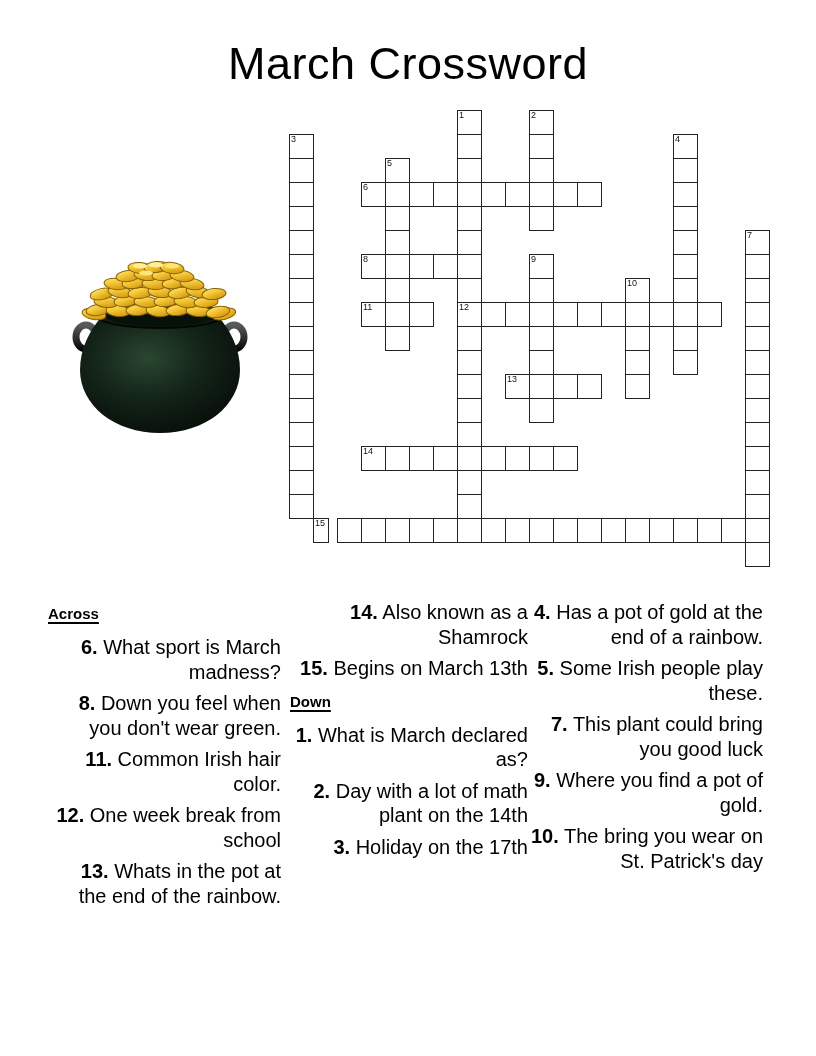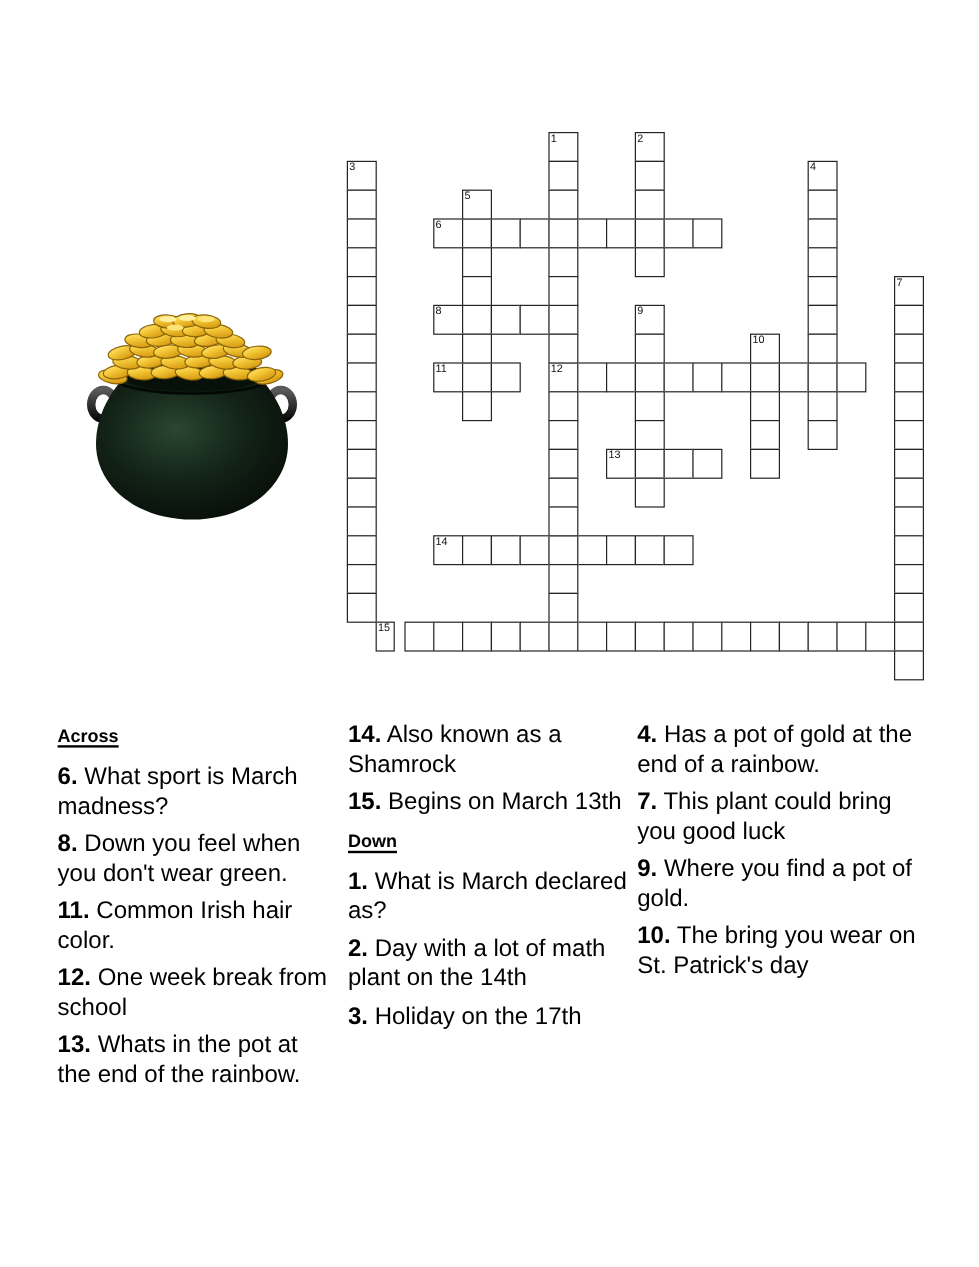--- a/index.html
+++ b/index.html
@@ -8,30 +8,31 @@
   .title{position:absolute;top:38px;left:0;width:100%;margin:0;text-align:center;
          font-size:45px;font-weight:400;letter-spacing:0.5px;}
   .pot-wrap{position:absolute;left:72px;top:256px;width:176px;height:182px;}
   .grid{position:absolute;left:289px;top:110px;width:481px;height:457px;}
   .cell{position:absolute;box-sizing:border-box;border:1px solid #242424;background:#fff;}
   .cellnum{position:absolute;top:0;left:1px;font-size:9px;line-height:9px;color:#111;}
   .clue-col{position:absolute;top:600px;font-size:20px;line-height:24.5px;}
   #col1{left:48px;width:233px;}
   #col2{left:290px;width:238px;}
   #col3{left:531px;width:232px;}
-  .clue{margin:0 0 7px 0;}
+  .clue{margin:0 0 7px 0;text-align:right;}
   .clue b{font-weight:700;}
   .clue-heading{margin:0 0 8px 0;font-size:15px;line-height:27px;font-weight:700;
                 text-decoration:underline;text-decoration-thickness:2px;text-underline-offset:3px;}
 </style>
 </head>
 <body>
 
 <div class="page">
 
+  <h1 class="title">March Crossword</h1>
 
   <div class="pot-wrap">
     <svg width="176" height="182" viewBox="0 0 176 182">
       <defs>
         <radialGradient id="potG" cx="42%" cy="36%" r="78%">
           <stop offset="0%" stop-color="#2a4631"></stop>
           <stop offset="45%" stop-color="#132418"></stop>
           <stop offset="78%" stop-color="#0a130c"></stop>
           <stop offset="100%" stop-color="#040805"></stop>
         </radialGradient>
@@ -275,18 +276,19 @@
   <div class="clue-col" id="col2">
       <p class="clue"><b>14.</b><span> Also known as a Shamrock</span></p>
       <p class="clue"><b>15.</b><span> Begins on March 13th</span></p>
       <p class="clue-heading">Down</p>
       <p class="clue"><b>1.</b><span> What is March declared as?</span></p>
       <p class="clue"><b>2.</b><span> Day with a lot of math plant on the 14th</span></p>
       <p class="clue"><b>3.</b><span> Holiday on the 17th</span></p>
     </div>
   <div class="clue-col" id="col3">
       <p class="clue"><b>4.</b><span> Has a pot of gold at the end of a rainbow.</span></p>
+      <p class="clue"><b>5.</b><span> Some Irish people play these.</span></p>
       <p class="clue"><b>7.</b><span> This plant could bring you good luck</span></p>
       <p class="clue"><b>9.</b><span> Where you find a pot of gold.</span></p>
       <p class="clue"><b>10.</b><span> The bring you wear on St. Patrick's day</span></p>
     </div>
 
 </div>
 
 </body></html>

